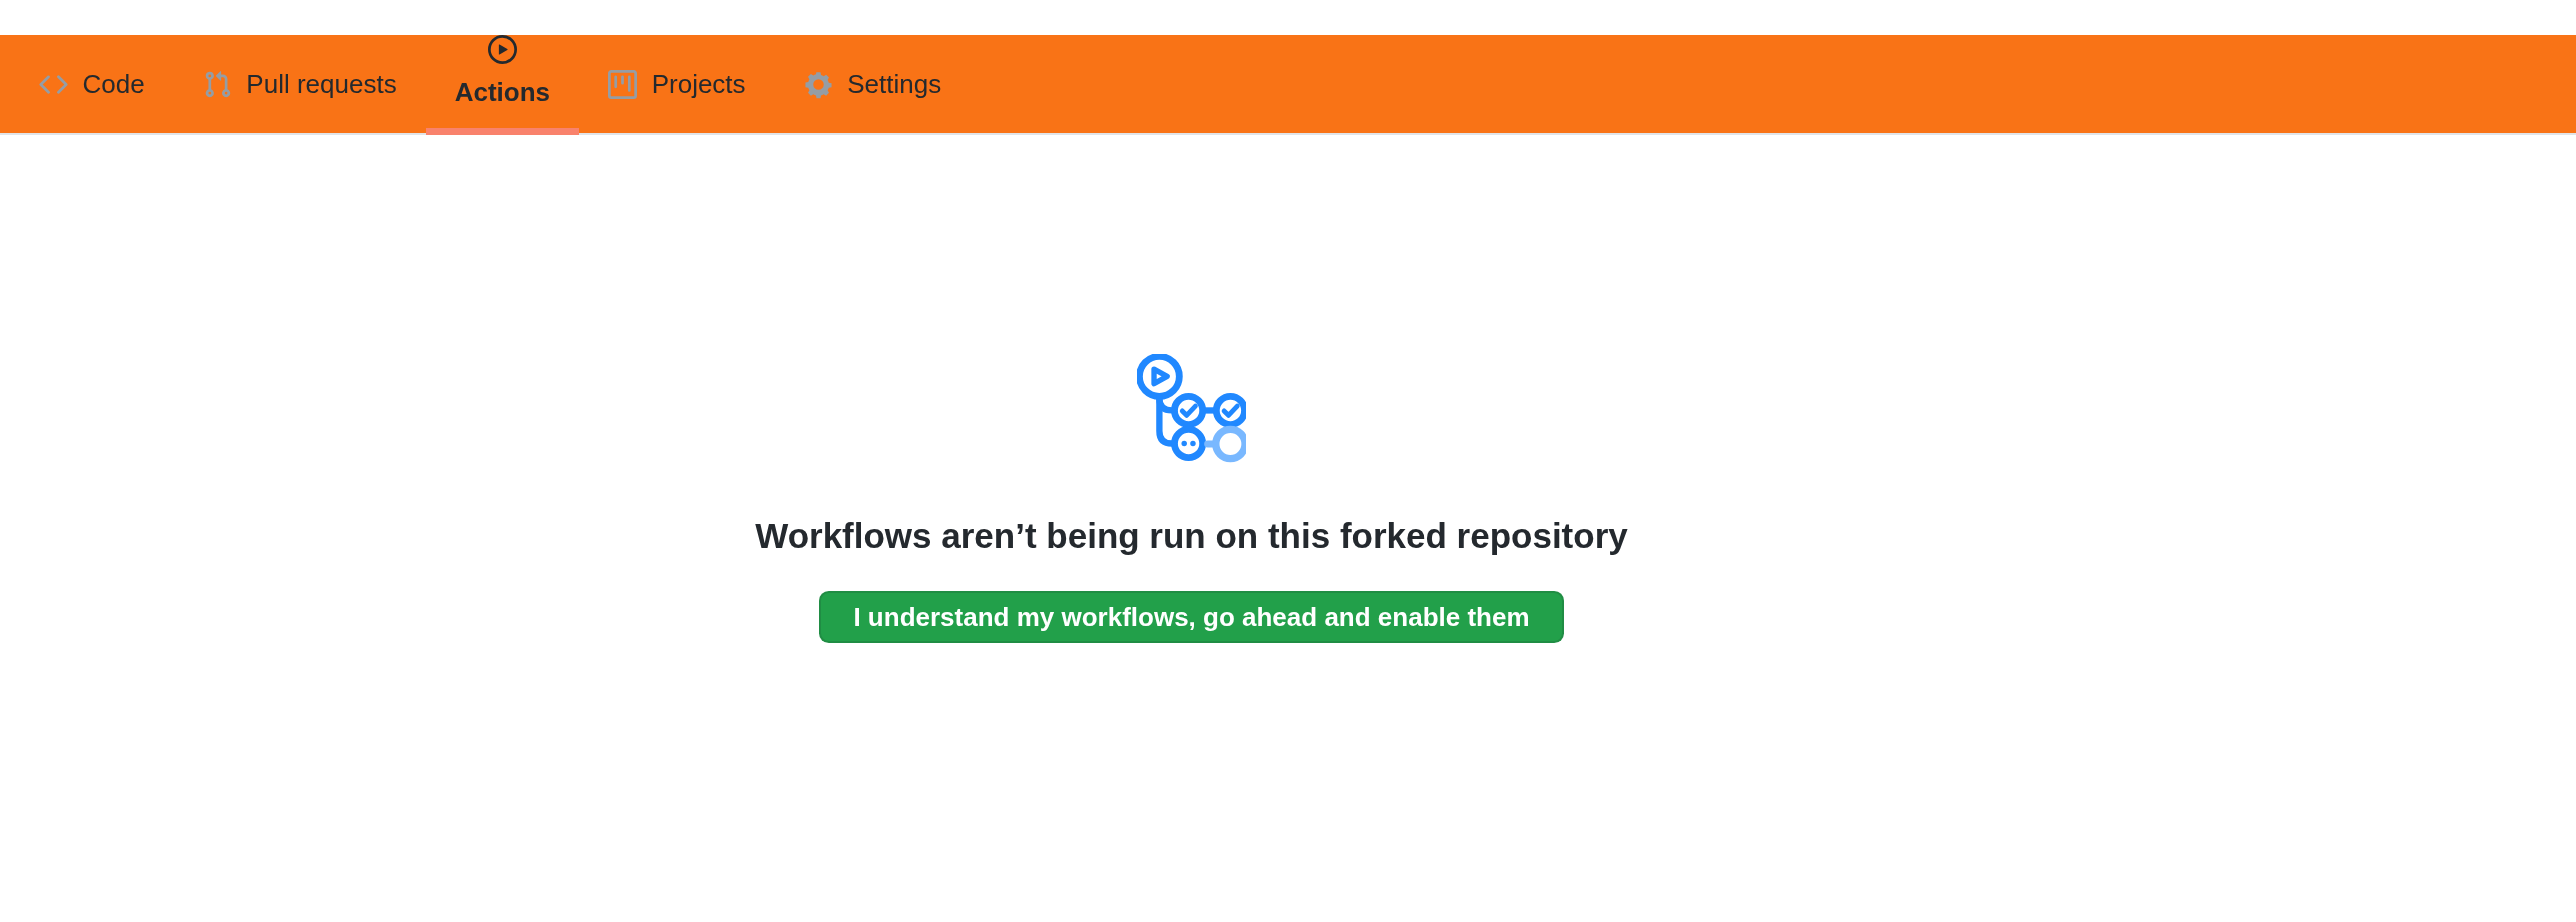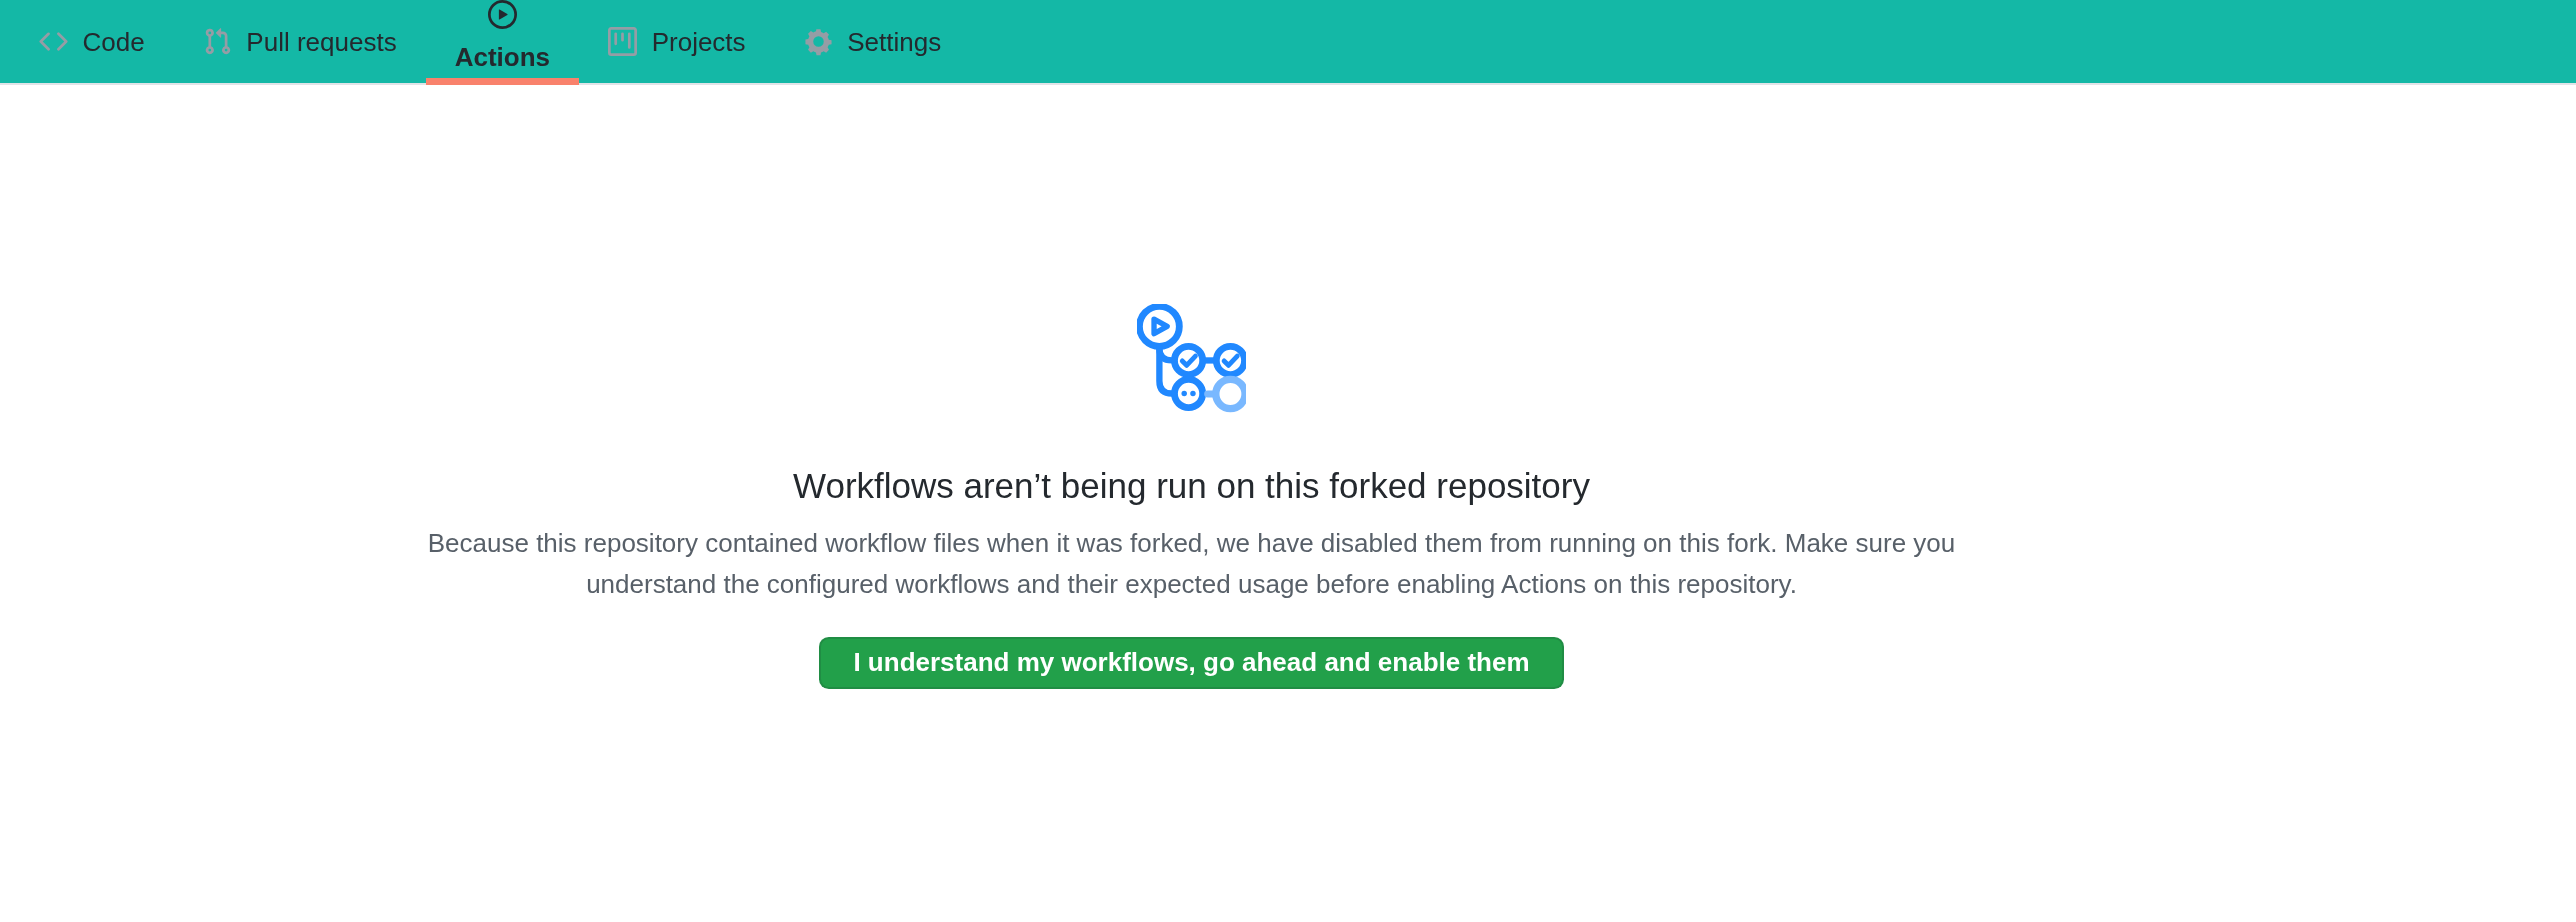--- a/index.html
+++ b/index.html
@@ -8,27 +8,28 @@
     height: 923px;
     background: #ffffff;
     font-family: "Liberation Sans", sans-serif;
     color: #24292e;
     overflow: hidden;
     position: relative;
   }
 
   
   .repo-nav {
-    height: 85px;
+    height: 100px;
     box-sizing: border-box;
-    background: #14b8a6;
+    background: #f97316;
     border-bottom: 2px solid var(--border, #e1e4e8);
     padding-left: 9.8px;
     display: flex;
     align-items: stretch;
+    margin-top: 35px;
   }
   .tabs { display: flex; height: 100%; }
   .tab {
     display: flex;
     align-items: center;
     gap: 14.7px;
     padding: 0 29px;
     position: relative;
     font-size: 26px;
     line-height: 1;
@@ -54,21 +55,21 @@
   .illustration { margin: 219px auto 0; width: 109px; height: 109px; }
   .illustration svg { display: block; }
   .wf-stroke { stroke: var(--icon-blue, #2088ff); }
   .wf-light  { stroke: var(--icon-blue-light, #79b8ff); }
   .wf-dot    { fill: var(--icon-blue, #2088ff); stroke: none; }
 
   .page-title {
     margin: 49px 0 0;
     font-size: 35px;
     line-height: 47px;
-    font-weight: normal;
+    font-weight: bold;
     color: var(--text-primary, #24292e);
   }
   .description {
     margin: 13.7px auto 0;
     max-width: 1612px;
     font-size: 26px;
     line-height: 41px;
     color: var(--text-secondary, #586069);
   }
   .enable-btn {
@@ -167,21 +168,20 @@
       <circle class="wf-dot" cx="48.5" cy="92" r="2.8"></circle>
       <circle class="wf-dot" cx="57.5" cy="92" r="2.8"></circle>
 
       <path class="wf-light" d="M72.5 92.5 H79.5" stroke-width="7" stroke-linecap="round"></path>
       <circle class="wf-light" cx="96" cy="92.5" r="15" stroke-width="7.5"></circle>
     </svg>
   </div>
 
   <h2 class="page-title">Workflows aren’t being run on this forked repository</h2>
 
-  <p class="description">Because this repository contained workflow files when it was forked, we have disabled them from running on this fork. Make sure you understand the configured workflows and their expected usage before enabling Actions on this repository.</p>
 
   <div>
     <button class="enable-btn">I understand my workflows, go ahead and enable them</button>
   </div>
 
 
 </main>
 
 
 </body></html>

